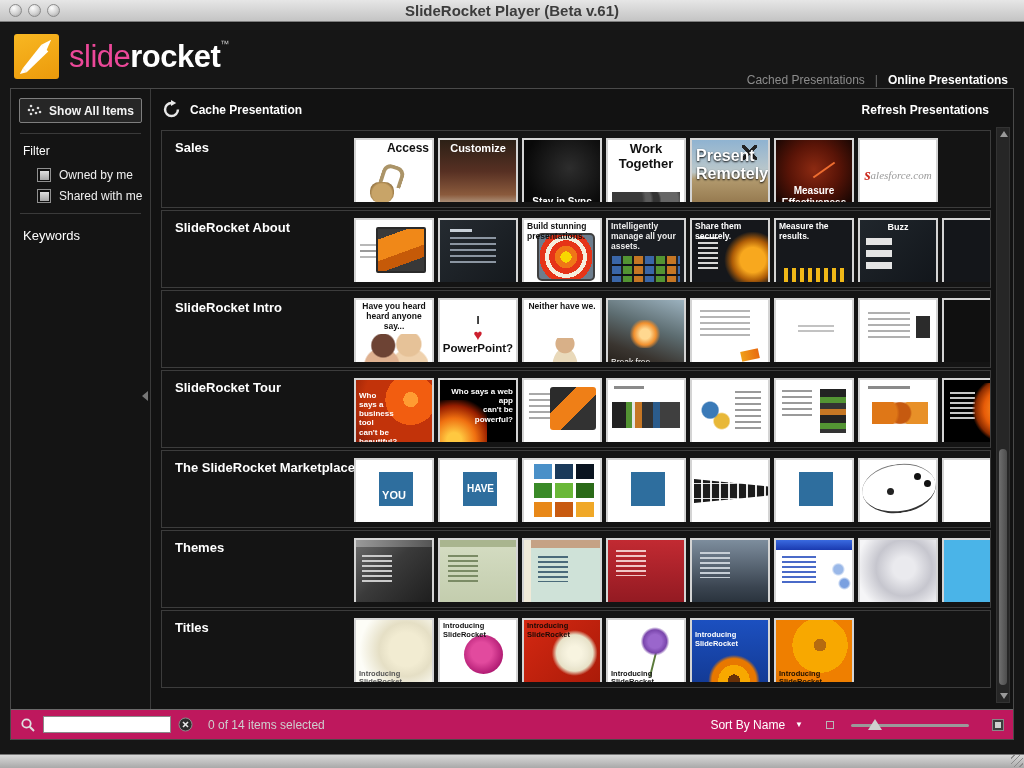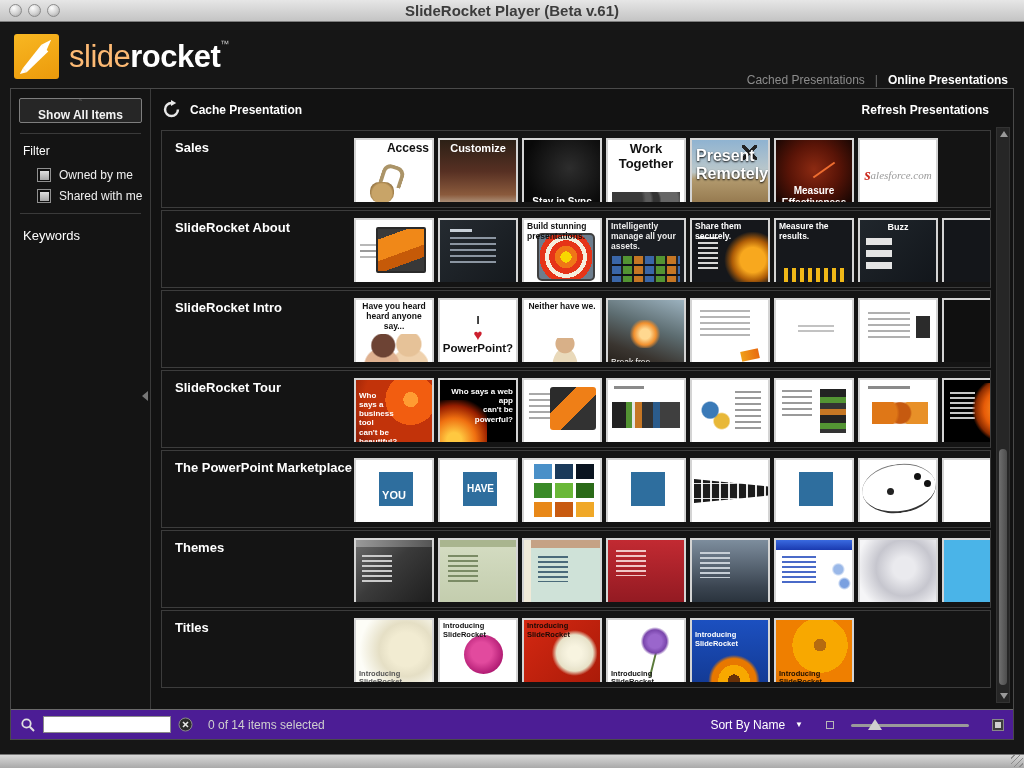--- a/index.html
+++ b/index.html
@@ -21,39 +21,39 @@
   .grip { position:absolute; right:1px; bottom:1px; width:12px; height:12px;
     background:repeating-linear-gradient(135deg, transparent 0 2px, #8b8b8b 2px 3px, transparent 3px 4px); }
 
   
   .app { position:absolute; top:23px; left:0; right:0; bottom:14px; background:#161616; }
 
   .logo { position:absolute; top:11px; left:14px; display:flex; align-items:flex-start; gap:10px; }
   .logo-icon { width:45px; height:45px; border-radius:3px;
     background:linear-gradient(160deg,#f8b722,#ec9a0b); }
   .logo-text { font-size:31px; line-height:45px; letter-spacing:-0.5px; }
-  .logo-slide { color:#fdba74; }
+  .logo-slide { color:#ec4899; }
   .logo-rocket { color:#ffffff; font-weight:bold; }
   .logo-tm { font-size:9px; color:#cccccc; vertical-align:top; line-height:20px; }
 
   .nav-links { position:absolute; top:50px; right:16px; font-size:12px; display:flex; gap:10px; align-items:center; }
   .nav-cached { color:#8c8c8c; }
   .nav-sep { color:#6f6f6f; }
   .nav-online { color:#ffffff; font-weight:bold; }
 
   
   .panel { position:absolute; left:10px; right:10px; top:65px; height:652px;
     border:1px solid #4a4a4a; background:#121212; display:flex; flex-direction:column; }
   .panel-main { flex:1; display:flex; min-height:0; }
 
   
   .sidebar { width:140px; border-right:1px solid #3a3a3a; position:relative; background:#141414; }
   .show-all { margin:9px 8px 0 8px; height:25px; border:1px solid #7e7e7e; border-radius:2px;
     background:#262626; color:#f2f2f2; font-size:12px; font-weight:bold;
-    display:flex; align-items:center; justify-content:center; gap:7px; cursor:default;flex-direction:column; }
+    display:flex; align-items:center; justify-content:center; gap:7px; cursor:default; }
   .divider { margin:10px 9px; border-top:1px solid #3a3a3a; }
   .filter-label { margin:2px 0 10px 12px; font-size:12px; color:#ffffff; }
   .cb-row { display:flex; align-items:center; gap:8px; margin:7px 0 7px 26px;
     font-size:12px; color:#f0f0f0; }
   .cb { width:14px; height:14px; background:#101010; border:1px solid #909090;
     display:inline-flex; align-items:center; justify-content:center; }
   .cb i { display:block; width:9px; height:9px; background:linear-gradient(#dedede,#a6a6a6); }
   .keywords-label { margin:14px 0 0 12px; font-size:13px; color:#ffffff; }
   .collapse-arrow { position:absolute; right:2px; top:302px; width:0; height:0;
     border-top:5px solid transparent; border-bottom:5px solid transparent;
@@ -83,21 +83,21 @@
   .sb-up { position:absolute; top:3px; left:3px; width:0; height:0;
     border-left:4px solid transparent; border-right:4px solid transparent;
     border-bottom:6px solid #9a9a9a; }
   .sb-down { position:absolute; bottom:3px; left:3px; width:0; height:0;
     border-left:4px solid transparent; border-right:4px solid transparent;
     border-top:6px solid #9a9a9a; }
   .sb-thumb { position:absolute; left:2px; right:2px; top:56%; bottom:3%;
     background:linear-gradient(90deg,#6e6e6e,#4d4d4d); border-radius:5px; }
 
   
-  .bottombar { height:30px; border-top:1px solid #6a6a6a; background:#4c1d95;
+  .bottombar { height:30px; border-top:1px solid #6a6a6a; background:#be185d;
     display:flex; align-items:center; gap:7px; padding:12px 9px; }
   .search-input { width:128px; height:17px; background:#ffffff; border:1px solid #8a8a8a;
     font-size:11px; padding:0 3px; }
   .selection-text { color:#cfcfcf; font-size:12px; margin-left:8px; }
   .bb-spacer { flex:1; }
   .sort-label { color:#ffffff; font-size:12px; }
   .sort-arrow { color:#ffffff; font-size:8px; margin-left:3px; margin-right:16px; }
   .size-small { width:8px; height:8px; border:1px solid #b8b8b8; margin-right:10px; }
   .zoom-slider { position:relative; width:118px; height:12px; margin-right:16px; }
   .zs-track { position:absolute; top:5px; left:0; right:0; height:3px; background:#9a9a9a; border-radius:2px; }
@@ -518,21 +518,21 @@
                 </div>
                 <div class="thumb t-shot5">
                   <div class="tlabel"></div>
                 </div>
                 <div class="thumb t-blackflower">
                   <div class="tlabel"></div>
                 </div>
               </div>
             </div>
             <div class="lib-row">
-              <div class="row-title">The PowerPoint Marketplace</div>
+              <div class="row-title">The SlideRocket Marketplace</div>
               <div class="thumbs">
                 <div class="thumb m-you">
                   <div class="tlabel">YOU</div>
                 </div>
                 <div class="thumb m-have">
                   <div class="tlabel">HAVE</div>
                 </div>
                 <div class="thumb m-grid">
                   <div class="tlabel"></div>
                 </div>

